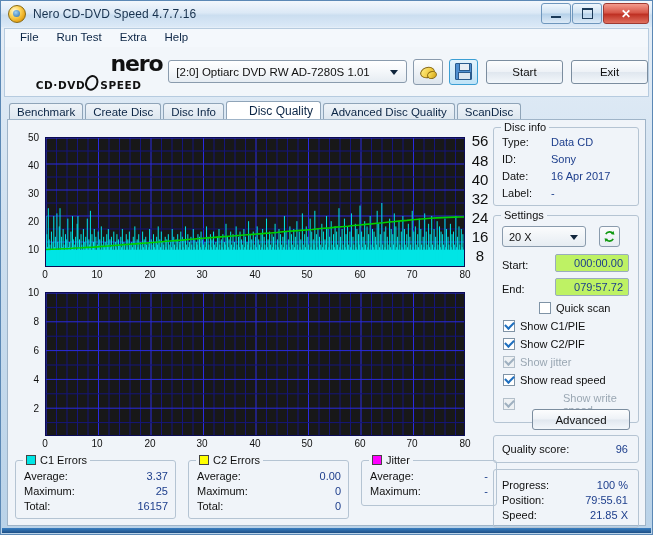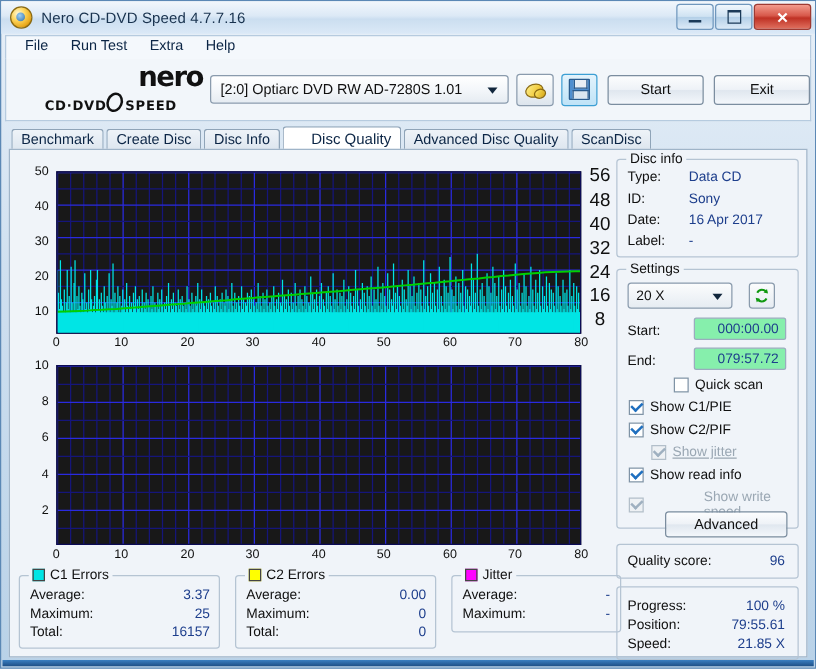--- a/index.html
+++ b/index.html
@@ -141,21 +141,21 @@
   }
   .gtitle.sw{display:flex;align-items:center;gap:4px;}
   .swatch{width:8px;height:8px;border:1px solid #444;display:inline-block;}
   .row{position:absolute;font-size:11px;color:#101010;}
   .val{position:absolute;font-size:11px;color:#1d3e8c;}
   .val-r{position:absolute;font-size:11px;color:#1d3e8c;text-align:right;}
   
   .side{position:absolute;right:4px;top:3px;width:148px;}
   .field{
     position:absolute;height:18px;box-sizing:border-box;border:1px solid #9aacbe;border-radius:2px;
-    background:#86efac;display:flex;align-items:center;justify-content:flex-end;
+    background:#bef264;display:flex;align-items:center;justify-content:flex-end;
     padding-right:5px;font-size:11px;color:#1d3e8c;
   }
   .combo{
     position:absolute;height:21px;box-sizing:border-box;border:1px solid #8a9bad;border-radius:3px;
     background:linear-gradient(180deg,#fbfcfd,#e6ecf2);display:flex;align-items:center;
     padding-left:6px;font-size:11px;color:#101010;
   }
   .combo .arrow-dn{top:8px;right:7px;}
   .refbtn{
     position:absolute;width:21px;height:21px;box-sizing:border-box;border:1px solid #8a9bad;border-radius:3px;
@@ -1028,27 +1028,27 @@
           <span>Quick scan</span>
         </div>
         <div class="cb-row" style="left:9px;top:104px;">
           <span class="cb checked"></span>
           <span>Show C1/PIE</span>
         </div>
         <div class="cb-row" style="left:9px;top:122px;">
           <span class="cb checked"></span>
           <span>Show C2/PIF</span>
         </div>
-        <div class="cb-row dis" style="left:27px;top:140px;text-decoration:underline;">
+        <div class="cb-row dis" style="left:9px;top:140px;">
           <span class="cb checked dis"></span>
           <span>Show jitter</span>
         </div>
         <div class="cb-row" style="left:9px;top:158px;">
           <span class="cb checked"></span>
-          <span>Show read info</span>
+          <span>Show read speed</span>
         </div>
         <div class="cb-row dis" style="left:9px;top:176px;gap:48px;">
           <span class="cb checked dis"></span>
           <span>Show write speed</span>
         </div>
 
         <div class="advbtn" style="left:38px;top:193px;width:98px;">Advanced</div>
       </div>
 
       <div class="gbox" style="left:0px;top:312px;width:144px;height:26px;">

